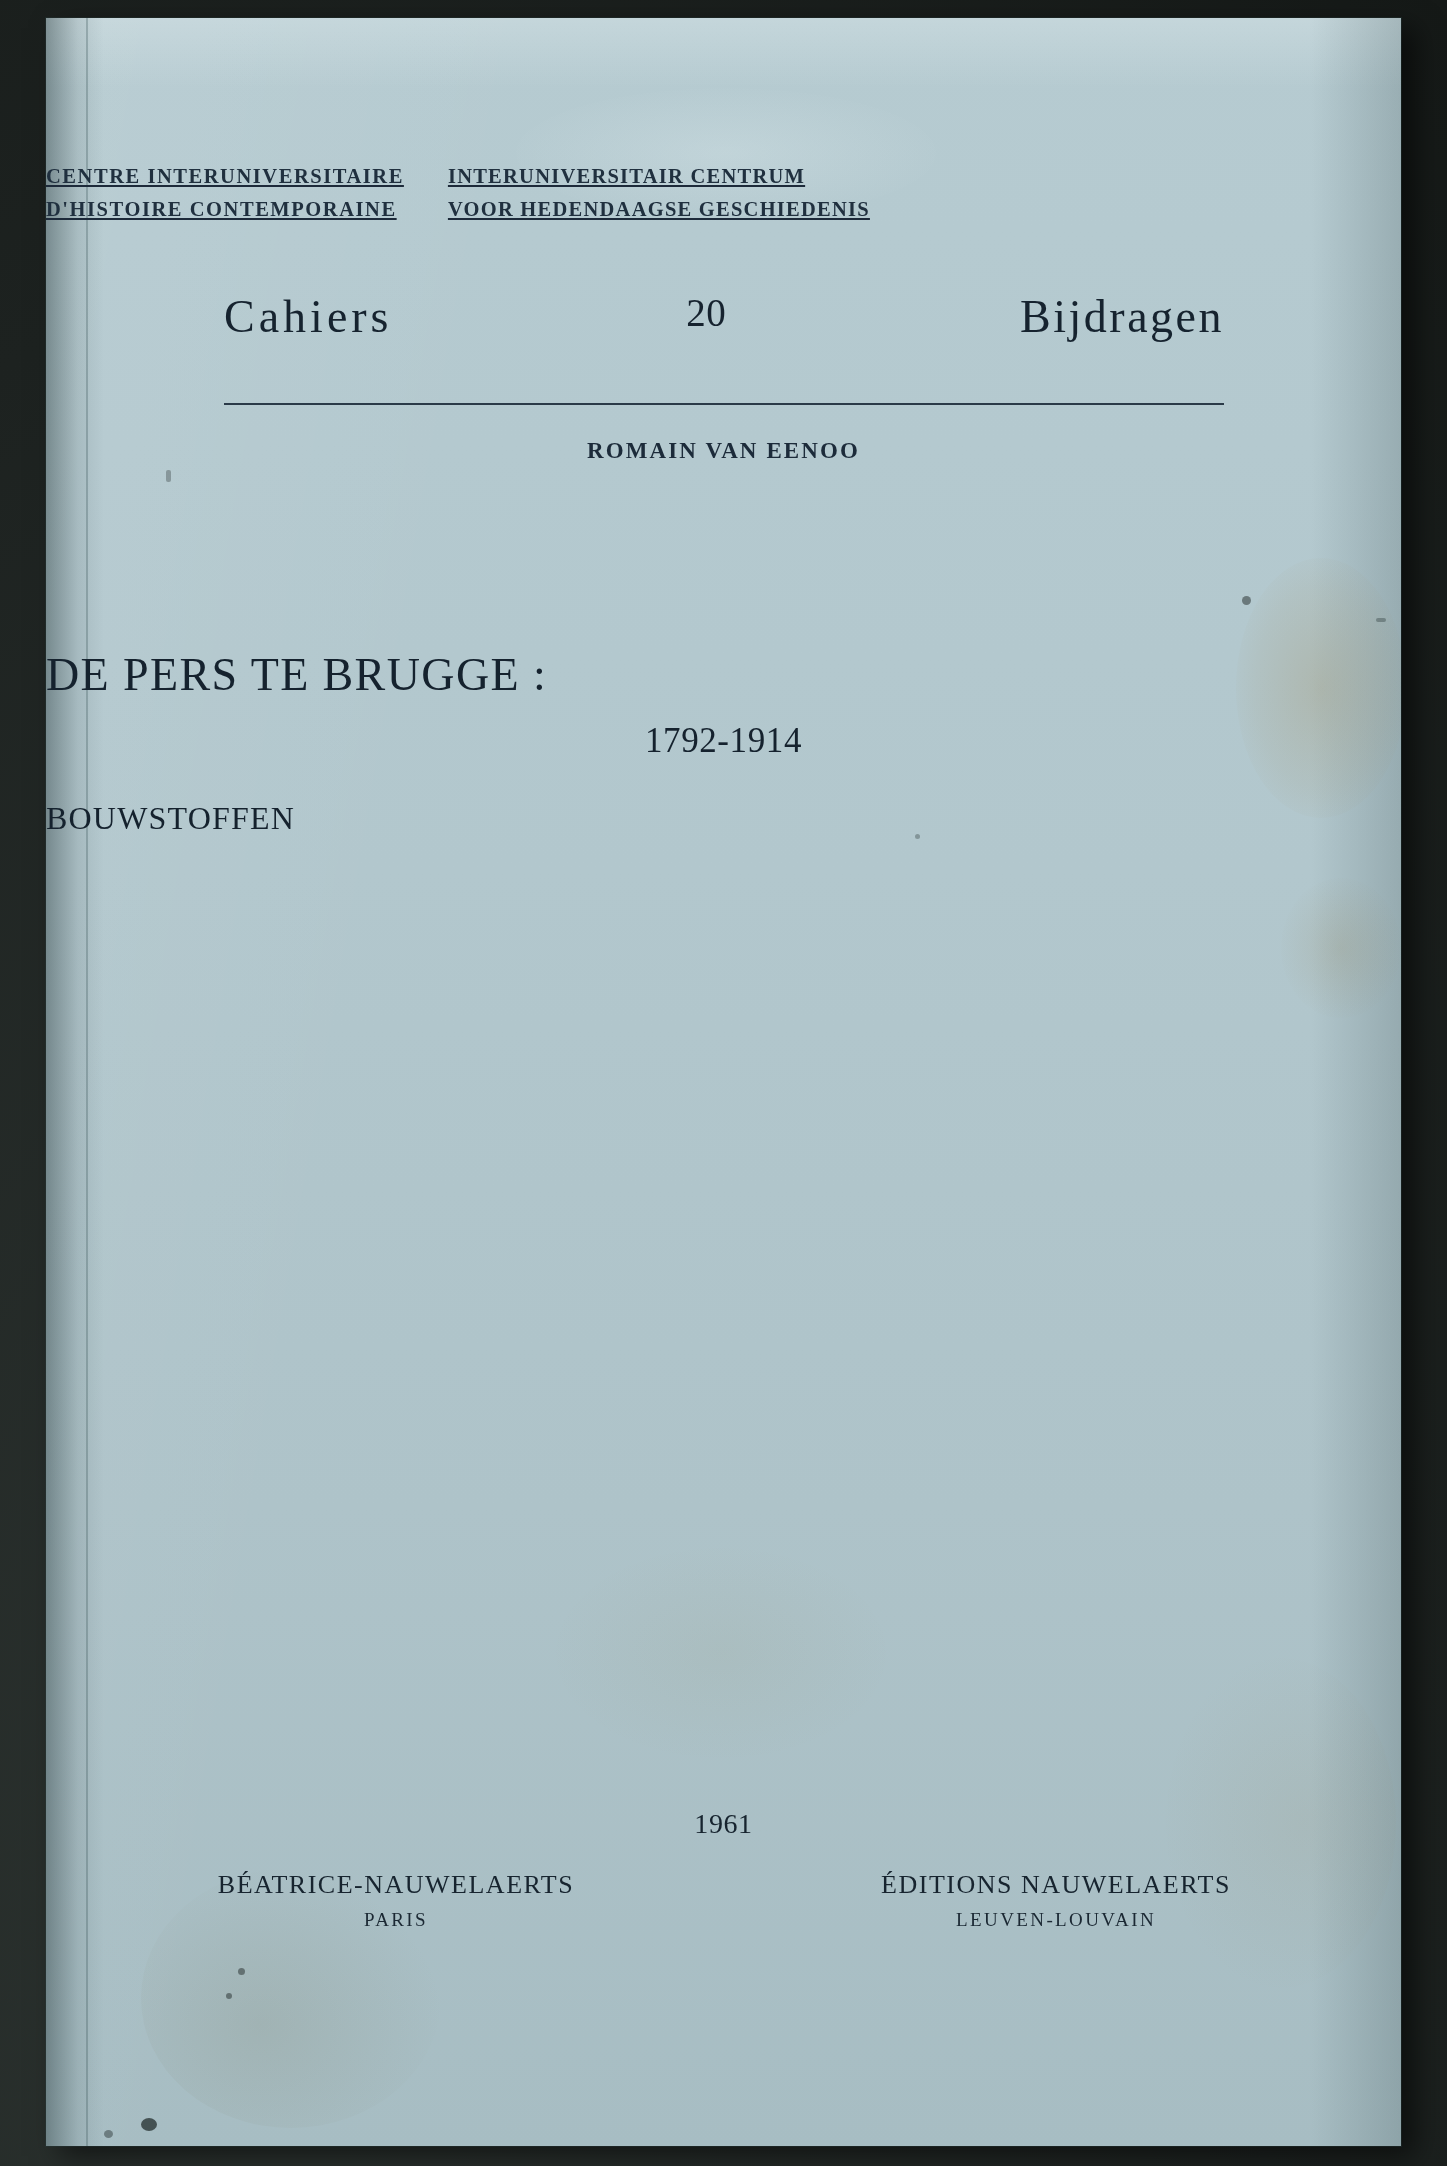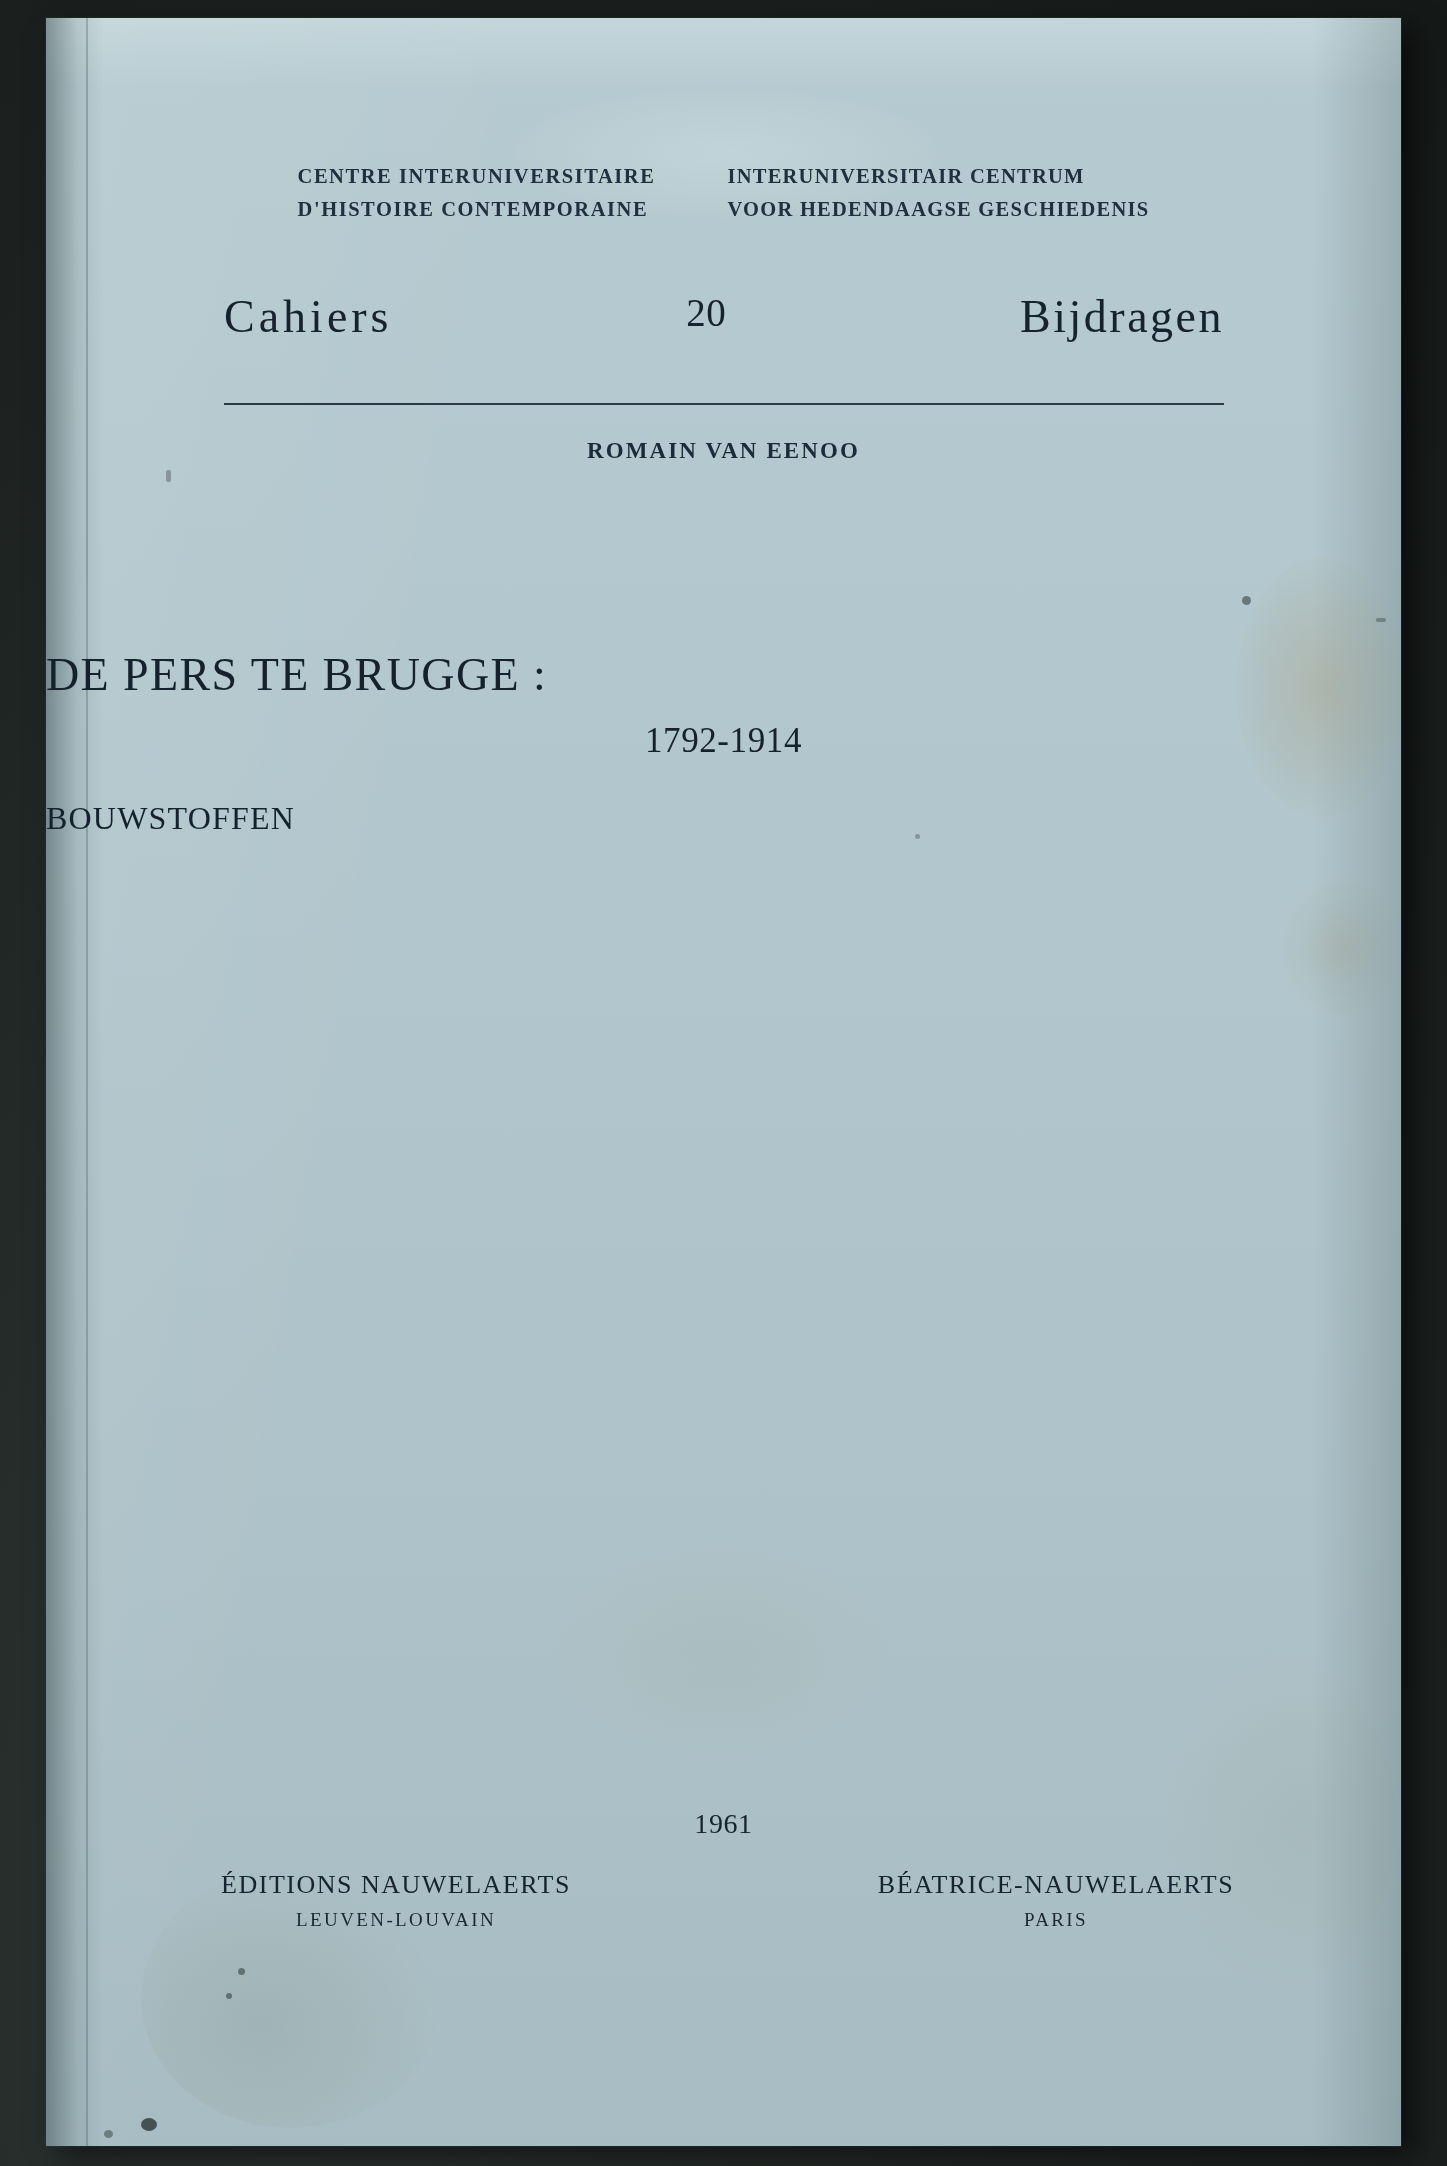--- a/index.html
+++ b/index.html
@@ -101,22 +101,23 @@
     left: 0; top: 0;
     width: 100%; height: 100%;
     color: #1d2a3a;
   }
 
   .org-block {
     position: absolute;
     top: 142px;
     width: 100%;
     display: flex;
-    justify-content: center;
-    gap: 72px;
+    justify-content: flex-start;
+    gap: 44px;
+    text-decoration: underline;
   }
   .org-col {
     text-align: left;
     font-family: "Liberation Serif", serif;
     font-size: 20.5px;
     letter-spacing: 1.55px;
     line-height: 1.62;
     color: #20303f;
     font-weight: 600;
   }
@@ -282,23 +283,23 @@
     <div class="author">ROMAIN VAN EENOO</div>
 
     <div class="main-title">DE PERS TE BRUGGE :</div>
     <div class="years">1792-1914</div>
     <div class="subtitle">BOUWSTOFFEN</div>
 
     <div class="year-pub">1961</div>
 
     <div class="publishers">
       <div class="pub">
+        <div class="name">BÉATRICE-NAUWELAERTS</div>
+        <div class="city">PARIS</div>
+      </div>
+      <div class="pub">
         <div class="name">ÉDITIONS NAUWELAERTS</div>
         <div class="city">LEUVEN-LOUVAIN</div>
       </div>
-      <div class="pub">
-        <div class="name">BÉATRICE-NAUWELAERTS</div>
-        <div class="city">PARIS</div>
-      </div>
     </div>
 
   </div>
 </div>
 
 </body></html>

